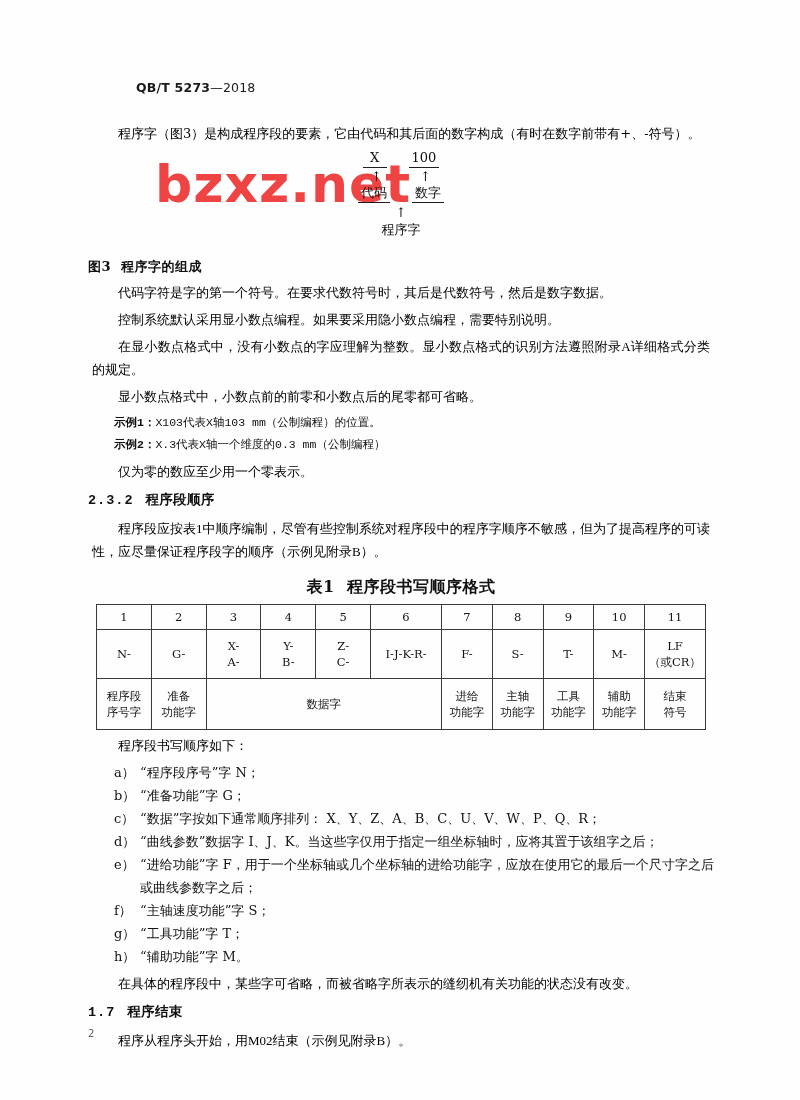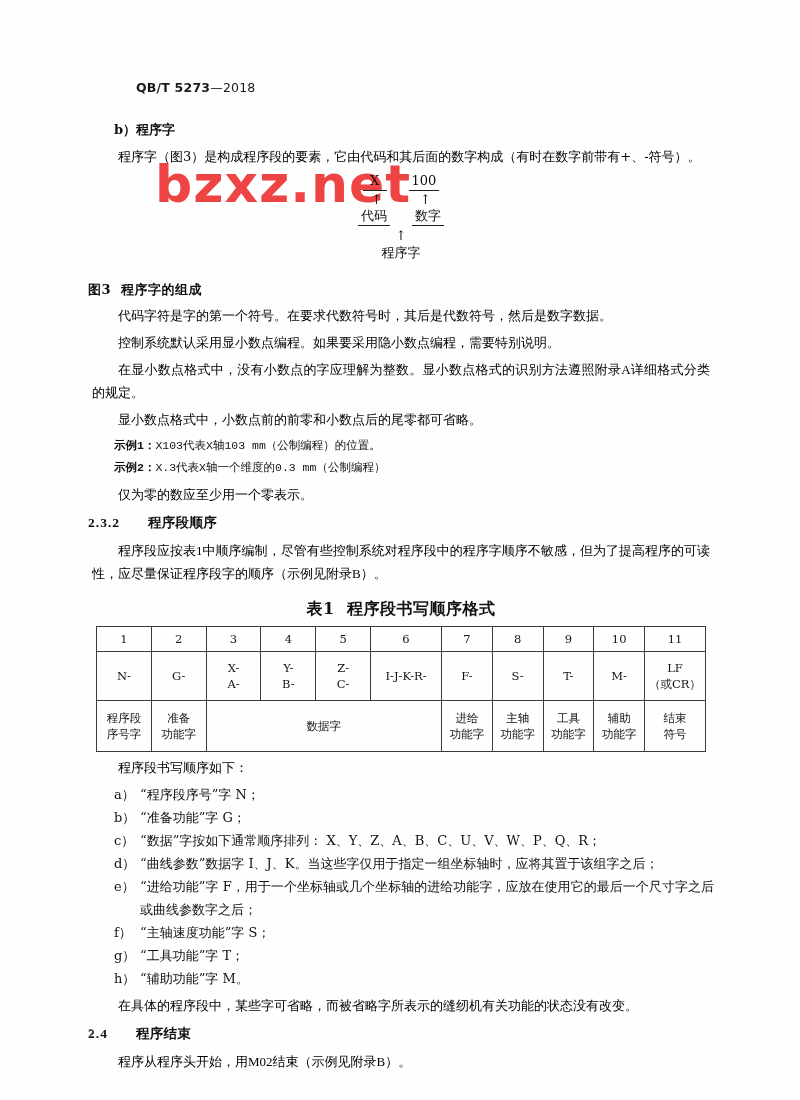--- a/index.html
+++ b/index.html
@@ -86,23 +86,23 @@
   }
 
   .heading {
     font-size: 13.5px;
     line-height: 24px;
     margin: 0;
     font-weight: 700;
     letter-spacing: 0.3px;
   }
   .heading .num {
-    font-family: Liberation Serif, serif;
-    font-weight: 700;
-    margin-right: 28px;
+    font-family: Liberation Mono, monospace;
+    font-weight: 700;
+    margin-right: 12px;
     letter-spacing: 1px;
   }
 
   .example {
     font-size: 11.5px;
     line-height: 22px;
     margin: 0;
     padding-left: 26px;
     font-family: Liberation Mono, monospace;
   }
@@ -245,23 +245,20 @@
 <div class="page">
 
   <div class="watermark">bzxz.net</div>
 
   <div class="std-header">
     <span class="code">QB/T 5273</span><span>—</span><span>2018</span>
   </div>
 
   <div class="content">
 
-    <div class="sub-label">
-      <span>b）</span><span>程序字</span>
-    </div>
 
     <p class="p hang">程序字（图3）是构成程序段的要素，它由代码和其后面的数字构成（有时在数字前带有+、-符号）。</p>
 
     <div class="figure">
       <div class="fig-stack">
         <div class="fig-row">
           <span class="fig-term mono">X</span>
           <span class="fig-term mono">100</span>
         </div>
         <div class="fig-arrows">
@@ -480,20 +477,20 @@
         </div>
         <div class="li">
           <span class="marker">h）</span>
           <span class="li-text">“辅助功能”字 M。</span>
         </div>
       </div>
 
     <p class="p indent">在具体的程序段中，某些字可省略，而被省略字所表示的缝纫机有关功能的状态没有改变。</p>
 
     <div class="heading">
-      <span class="num">2.4</span><span>程序结束</span>
+      <span class="num">1.7</span><span>程序结束</span>
     </div>
     <p class="p indent">程序从程序头开始，用M02结束（示例见附录B）。</p>
 
   </div>
 
   <div class="page-number">2</div>
 </div>
 
 </body></html>

